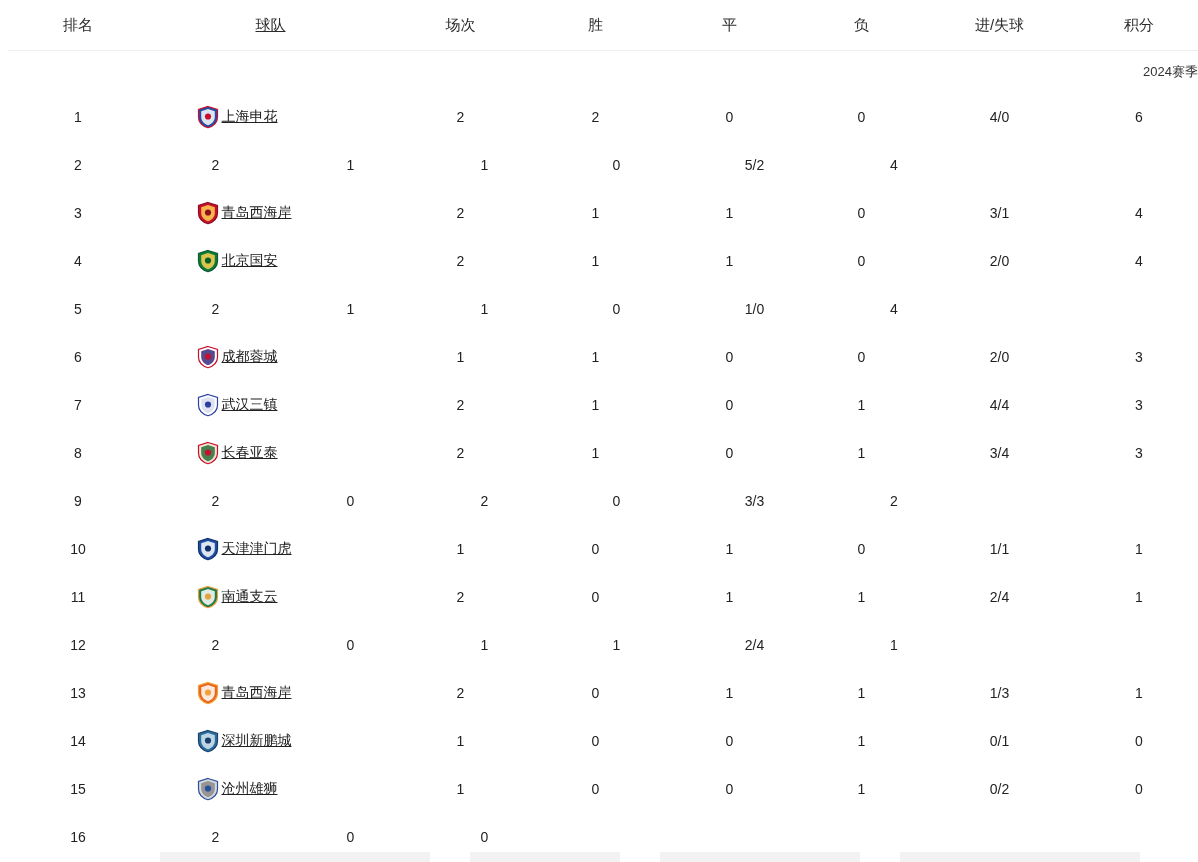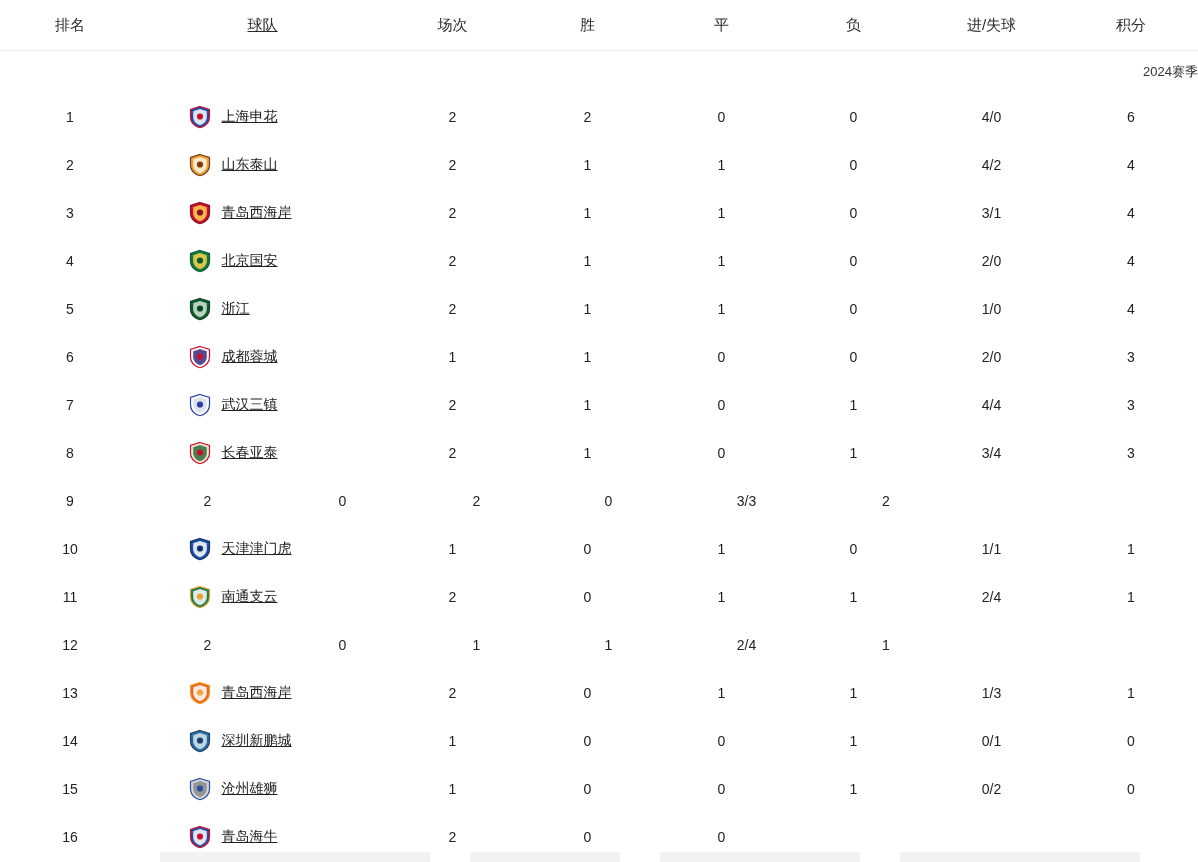--- a/index.html
+++ b/index.html
@@ -10,20 +10,21 @@
   body {
     width: 1198px;
     height: 862px;
     font-family: "Liberation Sans", "DejaVu Sans", sans-serif;
     color: #1a1a1a;
     overflow: hidden;
   }
   .standings {
     width: 1198px;
     box-sizing: border-box;
+    padding-left: 8px;
   }
   .header-row {
     display: flex;
     align-items: center;
     height: 50px;
     font-size: 15px;
     color: #2b2b2b;
     border-bottom: 1px solid #eeeeee;
   }
   .season-row {
@@ -75,21 +76,21 @@
   .header-row .c-points {
     color: #2b2b2b;
     font-weight: 400;
   }
   .header-row .c-team {
     justify-content: center;
   }
   .team-inner {
     display: flex;
     align-items: center;
-    gap: 10px;
+    gap: 2px;
     width: 150px;
   }
   .crest {
     width: 24px;
     height: 24px;
     flex: none;
     border-radius: 4px;
     position: relative;
     display: inline-block;
   }
@@ -151,37 +152,25 @@
         </div>
         <div class="c-played">2</div>
         <div class="c-win">2</div>
         <div class="c-draw">0</div>
         <div class="c-loss">0</div>
         <div class="c-goals">4/0</div>
         <div class="c-points">6</div>
       </div>
       <div class="row">
         <div class="c-rank">2</div>
-        <div class="c-team">
-          <div class="team-inner">
-            <span class="crest">
-              <svg width="24" height="24" viewBox="0 0 24 24">
-                <path d="M12 1.5 L21.5 4.5 V12 C21.5 17.8 17.2 21.2 12 22.8 C6.8 21.2 2.5 17.8 2.5 12 V4.5 Z" fill="#e8a13a" stroke="#7a3b12" stroke-width="1.2"></path>
-                <path d="M12 4 L18.8 6.2 V12 C18.8 16.2 15.6 18.9 12 20.2 C8.4 18.9 5.2 16.2 5.2 12 V6.2 Z" fill="#fff4e0" opacity="0.85"></path>
-                <circle cx="12" cy="11.5" r="3.1" fill="#7a3b12"></circle>
-              </svg>
-            </span>
-            <span class="team-name">山东泰山</span>
-          </div>
-        </div>
-        <div class="c-played">2</div>
-        <div class="c-win">1</div>
-        <div class="c-draw">1</div>
-        <div class="c-loss">0</div>
-        <div class="c-goals">4/2</div>
+        <div class="c-played">2</div>
+        <div class="c-win">1</div>
+        <div class="c-draw">1</div>
+        <div class="c-loss">0</div>
+        <div class="c-goals">5/2</div>
         <div class="c-points">4</div>
       </div>
       <div class="row">
         <div class="c-rank">3</div>
         <div class="c-team">
           <div class="team-inner">
             <span class="crest">
               <svg width="24" height="24" viewBox="0 0 24 24">
                 <path d="M12 1.5 L21.5 4.5 V12 C21.5 17.8 17.2 21.2 12 22.8 C6.8 21.2 2.5 17.8 2.5 12 V4.5 Z" fill="#c8102e" stroke="#8b0f22" stroke-width="1.2"></path>
                 <path d="M12 4 L18.8 6.2 V12 C18.8 16.2 15.6 18.9 12 20.2 C8.4 18.9 5.2 16.2 5.2 12 V6.2 Z" fill="#ffd34d" opacity="0.85"></path>
@@ -214,32 +203,20 @@
         </div>
         <div class="c-played">2</div>
         <div class="c-win">1</div>
         <div class="c-draw">1</div>
         <div class="c-loss">0</div>
         <div class="c-goals">2/0</div>
         <div class="c-points">4</div>
       </div>
       <div class="row">
         <div class="c-rank">5</div>
-        <div class="c-team">
-          <div class="team-inner">
-            <span class="crest">
-              <svg width="24" height="24" viewBox="0 0 24 24">
-                <path d="M12 1.5 L21.5 4.5 V12 C21.5 17.8 17.2 21.2 12 22.8 C6.8 21.2 2.5 17.8 2.5 12 V4.5 Z" fill="#0f5c30" stroke="#0a4523" stroke-width="1.2"></path>
-                <path d="M12 4 L18.8 6.2 V12 C18.8 16.2 15.6 18.9 12 20.2 C8.4 18.9 5.2 16.2 5.2 12 V6.2 Z" fill="#d8e8d8" opacity="0.85"></path>
-                <circle cx="12" cy="11.5" r="3.1" fill="#0a4523"></circle>
-              </svg>
-            </span>
-            <span class="team-name">浙江</span>
-          </div>
-        </div>
         <div class="c-played">2</div>
         <div class="c-win">1</div>
         <div class="c-draw">1</div>
         <div class="c-loss">0</div>
         <div class="c-goals">1/0</div>
         <div class="c-points">4</div>
       </div>
       <div class="row">
         <div class="c-rank">6</div>
         <div class="c-team">
@@ -421,32 +398,20 @@
         </div>
         <div class="c-played">1</div>
         <div class="c-win">0</div>
         <div class="c-draw">0</div>
         <div class="c-loss">1</div>
         <div class="c-goals">0/2</div>
         <div class="c-points">0</div>
       </div>
       <div class="row">
         <div class="c-rank">16</div>
-        <div class="c-team">
-          <div class="team-inner">
-            <span class="crest">
-              <svg width="24" height="24" viewBox="0 0 24 24">
-                <path d="M12 1.5 L21.5 4.5 V12 C21.5 17.8 17.2 21.2 12 22.8 C6.8 21.2 2.5 17.8 2.5 12 V4.5 Z" fill="#2a4fa0" stroke="#c8102e" stroke-width="1.2"></path>
-                <path d="M12 4 L18.8 6.2 V12 C18.8 16.2 15.6 18.9 12 20.2 C8.4 18.9 5.2 16.2 5.2 12 V6.2 Z" fill="#ffffff" opacity="0.85"></path>
-                <circle cx="12" cy="11.5" r="3.1" fill="#c8102e"></circle>
-              </svg>
-            </span>
-            <span class="team-name">青岛海牛</span>
-          </div>
-        </div>
         <div class="c-played">2</div>
         <div class="c-win">0</div>
         <div class="c-draw">0</div>
         <div class="c-loss"></div>
         <div class="c-goals"></div>
         <div class="c-points"></div>
       </div>
     </div>
 
 </div>

